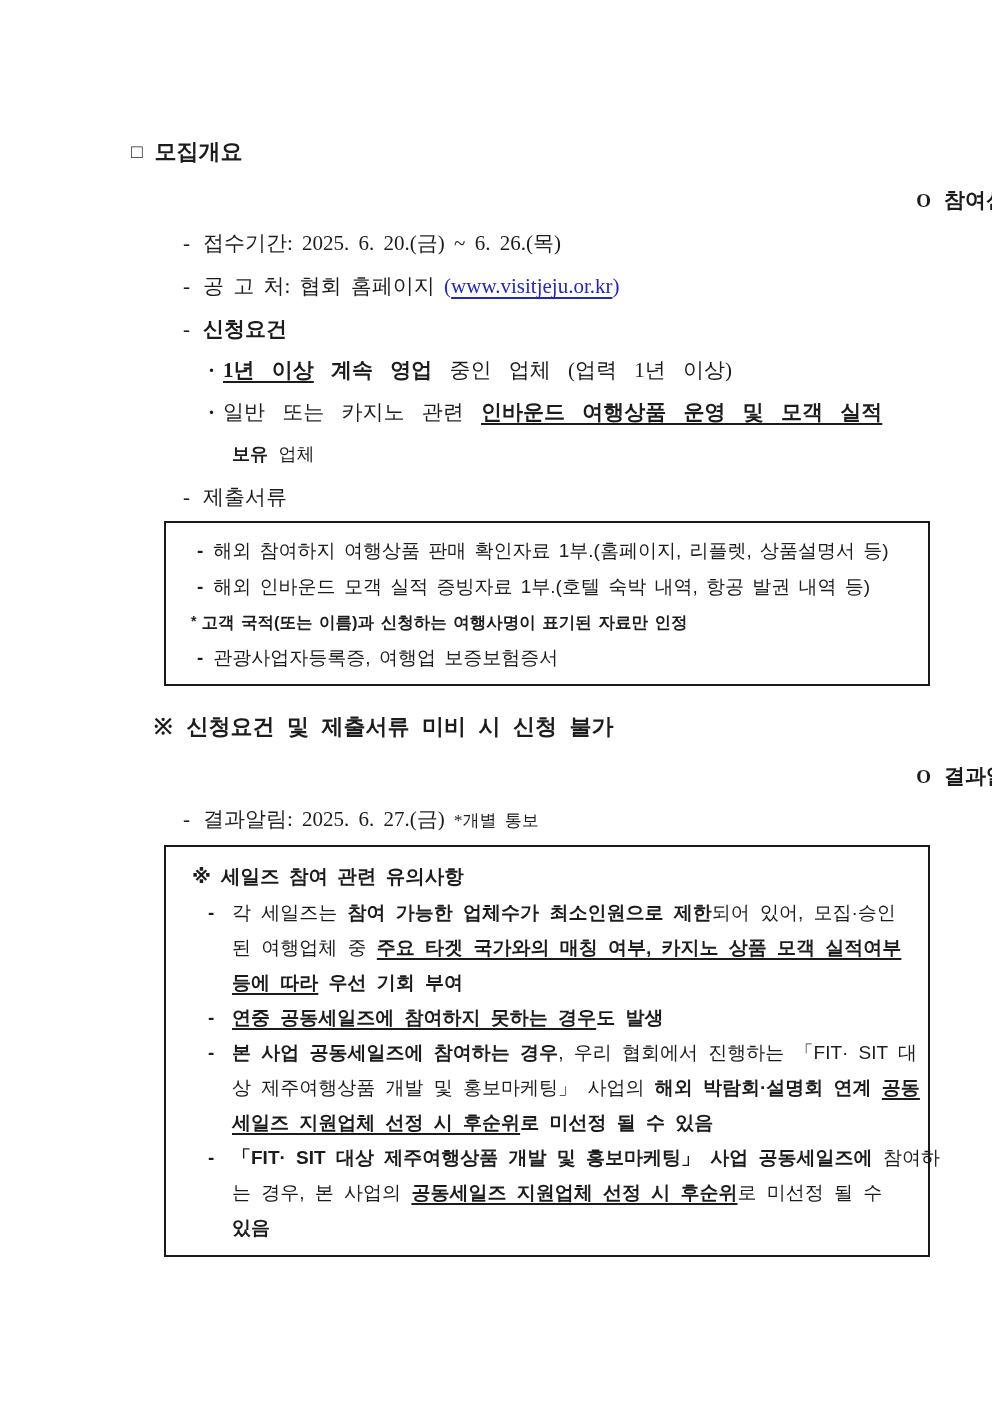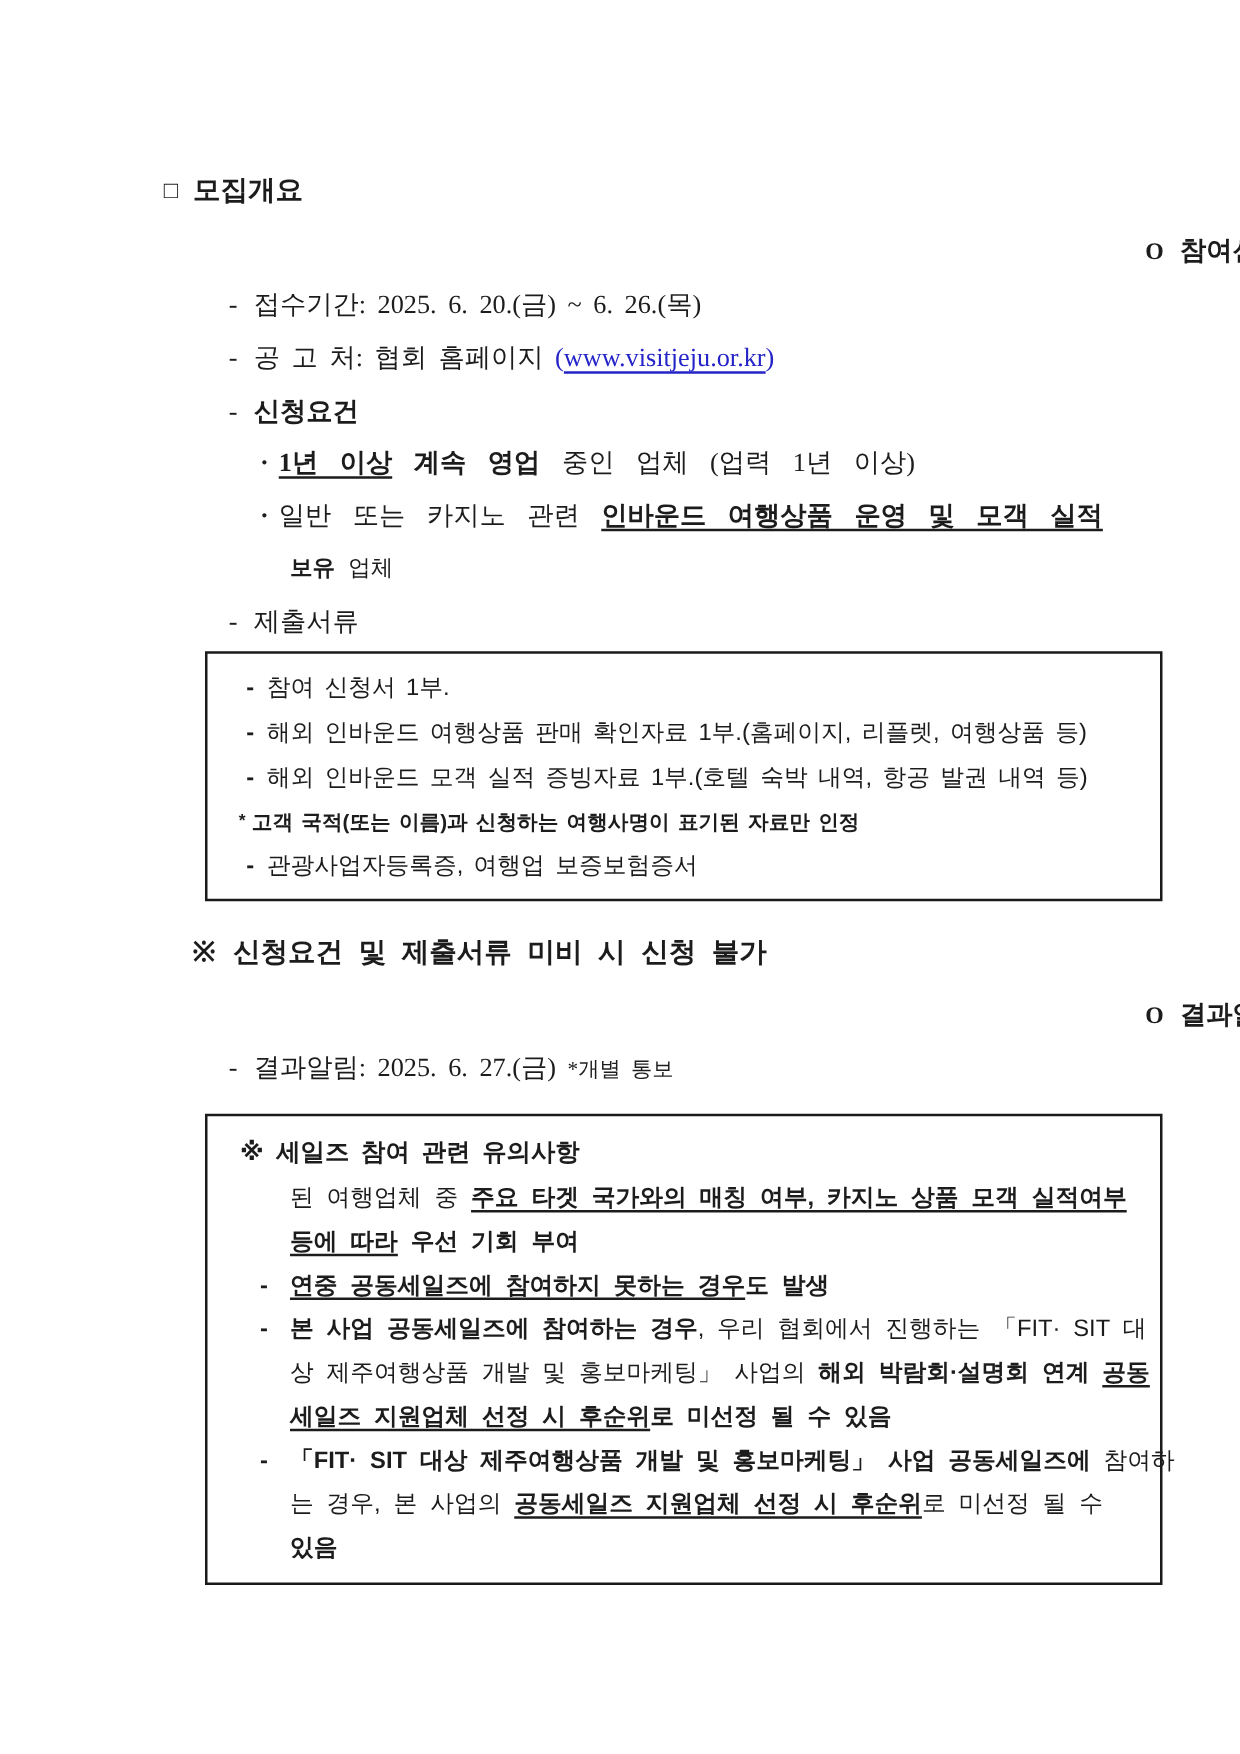--- a/index.html
+++ b/index.html
@@ -34,21 +34,21 @@
   .block-note .marker{margin-right:14px;}
 
   .box{margin-left:128px; width:766px; box-sizing:border-box; border:2px solid var(--border);
        font-family:"Liberation Sans","DejaVu Sans",sans-serif;}
   .box1{margin-top:8px; padding:10px 0 8px 0;}
   .box1 .l-li{font-size:19px; line-height:36px; padding-left:31px; word-spacing:3px; white-space:nowrap;}
   .box1 .l-li .marker{margin-right:10px; font-weight:bold;}
   .box1 .l-note{font-size:16.5px; font-weight:bold; line-height:34px; padding-left:25px; word-spacing:2px; white-space:nowrap;}
   .box1 .l-note .marker{margin-right:5px; font-size:14px; transform:translateY(-2px);}
 
-  .box2{margin-top:21px; padding:10px 0 10px 0;}
+  .box2{margin-top:10px; padding:10px 0 10px 0;}
   .box2 .l-head{font-size:19.5px; font-weight:bold; line-height:38px; padding-left:26px; word-spacing:4px; white-space:nowrap;}
   .box2 .l-head .marker{margin-right:10px;}
   .box2 .l-li{font-size:19px; line-height:35px; padding-left:42px; word-spacing:5px; white-space:nowrap;}
   .box2 .l-li .marker{width:24px; font-weight:bold;}
   .box2 .l-cont{font-size:19px; line-height:35px; padding-left:66px; word-spacing:5px; white-space:nowrap;}
 
   .seg{color:inherit;}
   .seg.b{font-weight:bold;}
   .seg.u{text-decoration:underline; text-underline-offset:4px; text-decoration-thickness:1.5px;}
   .seg.sm{font-family:Liberation Serif, serif; font-size:17px; font-weight:normal;}
@@ -63,31 +63,31 @@
       <div class="block-h1"><span class="marker">□</span><span class="seg b">모집개요</span></div>
       <div class="block-h2"><span class="marker">O</span><span class="seg b">참여신청</span></div>
       <div class="block-item"><span class="marker">-</span><span class="seg">접수기간: 2025. 6. 20.(금) ~ 6. 26.(목)</span></div>
       <div class="block-item"><span class="marker">-</span><span class="seg">공 고 처: 협회 홈페이지 </span><span class="seg blue">(</span><a href="#" class="seg u blue">www.visitjeju.or.kr</a><span class="seg blue">)</span></div>
       <div class="block-item"><span class="marker">-</span><span class="seg b">신청요건</span></div>
       <div class="block-subitem"><span class="marker">·</span><span class="seg b u">1년 이상</span><span class="seg"> </span><span class="seg b">계속 영업</span><span class="seg"> 중인 업체 (업력 1년 이상)</span></div>
       <div class="block-subitem"><span class="marker">·</span><span class="seg">일반 또는 카지노 관련 </span><span class="seg b u">인바운드 여행상품 운영 및 모객 실적</span></div>
       <div class="block-cont2"><span class="seg b">보유</span><span class="seg"> 업체</span></div>
       <div class="block-item"><span class="marker">-</span><span class="seg">제출서류</span></div>
       <div class="box box1">
-        <div class="l-li"><span class="marker">-</span><span class="seg">참여 신청서 1부.</span></div>
-        <div class="l-li"><span class="marker">-</span><span class="seg">해외 인바운드 여행상품 판매 확인자료 1부.(홈페이지, 리플렛, 여행상품 등)</span></div>
+        <div class="l-li"><span class="marker">-</span><span class="seg">해외 참여하지 여행상품 판매 확인자료 1부.(홈페이지, 리플렛, 상품설명서 등)</span></div>
         <div class="l-li"><span class="marker">-</span><span class="seg">해외 인바운드 모객 실적 증빙자료 1부.(호텔 숙박 내역, 항공 발권 내역 등)</span></div>
         <div class="l-note"><span class="marker">*</span><span class="seg">고객 국적(또는 이름)과 신청하는 여행사명이 표기된 자료만 인정</span></div>
         <div class="l-li"><span class="marker">-</span><span class="seg">관광사업자등록증, 여행업 보증보험증서</span></div>
       </div>
       <div class="block-note"><span class="marker">※</span><span class="seg b">신청요건 및 제출서류 미비 시 신청 불가</span></div>
       <div class="block-h2"><span class="marker">O</span><span class="seg b">결과알림</span></div>
       <div class="block-item"><span class="marker">-</span><span class="seg">결과알림: 2025. 6. 27.(금) </span><span class="seg sm">*개별 통보</span></div>
       <div class="box box2">
         <div class="l-head"><span class="marker">※</span><span class="seg">세일즈 참여 관련 유의사항</span></div>
+        <div class="l-li"><span class="marker">-</span><span class="seg">각 세일즈는 </span><span class="seg b">참여 가능한 업체수가 최소인원으로 제한</span><span class="seg">되어 있어, 모집·승인</span></div>
         <div class="l-cont"><span class="seg">된 여행업체 중 </span><span class="seg b u">주요 타겟 국가와의 매칭 여부, 카지노 상품 모객 실적여부</span></div>
         <div class="l-cont"><span class="seg b u">등에 따라</span><span class="seg b"> 우선 기회 부여</span></div>
         <div class="l-li"><span class="marker">-</span><span class="seg b u">연중 공동세일즈에 참여하지 못하는 경우</span><span class="seg b">도 발생</span></div>
         <div class="l-li"><span class="marker">-</span><span class="seg b">본 사업 공동세일즈에 참여하는 경우</span><span class="seg">, 우리 협회에서 진행하는 「FIT· SIT 대</span></div>
         <div class="l-cont"><span class="seg">상 제주여행상품 개발 및 홍보마케팅」 사업의 </span><span class="seg b">해외 박람회·설명회 연계 </span><span class="seg b u">공동</span></div>
         <div class="l-cont"><span class="seg b u">세일즈 지원업체 선정 시 후순위</span><span class="seg b">로 미선정 될 수 있음</span></div>
         <div class="l-li"><span class="marker">-</span><span class="seg b">「FIT· SIT 대상 제주여행상품 개발 및 홍보마케팅」 사업 공동세일즈에</span><span class="seg"> 참여하</span></div>
         <div class="l-cont"><span class="seg">는 경우, 본 사업의 </span><span class="seg b u">공동세일즈 지원업체 선정 시 후순위</span><span class="seg">로 미선정 될 수</span></div>
         <div class="l-cont"><span class="seg b">있음</span></div>
       </div>

